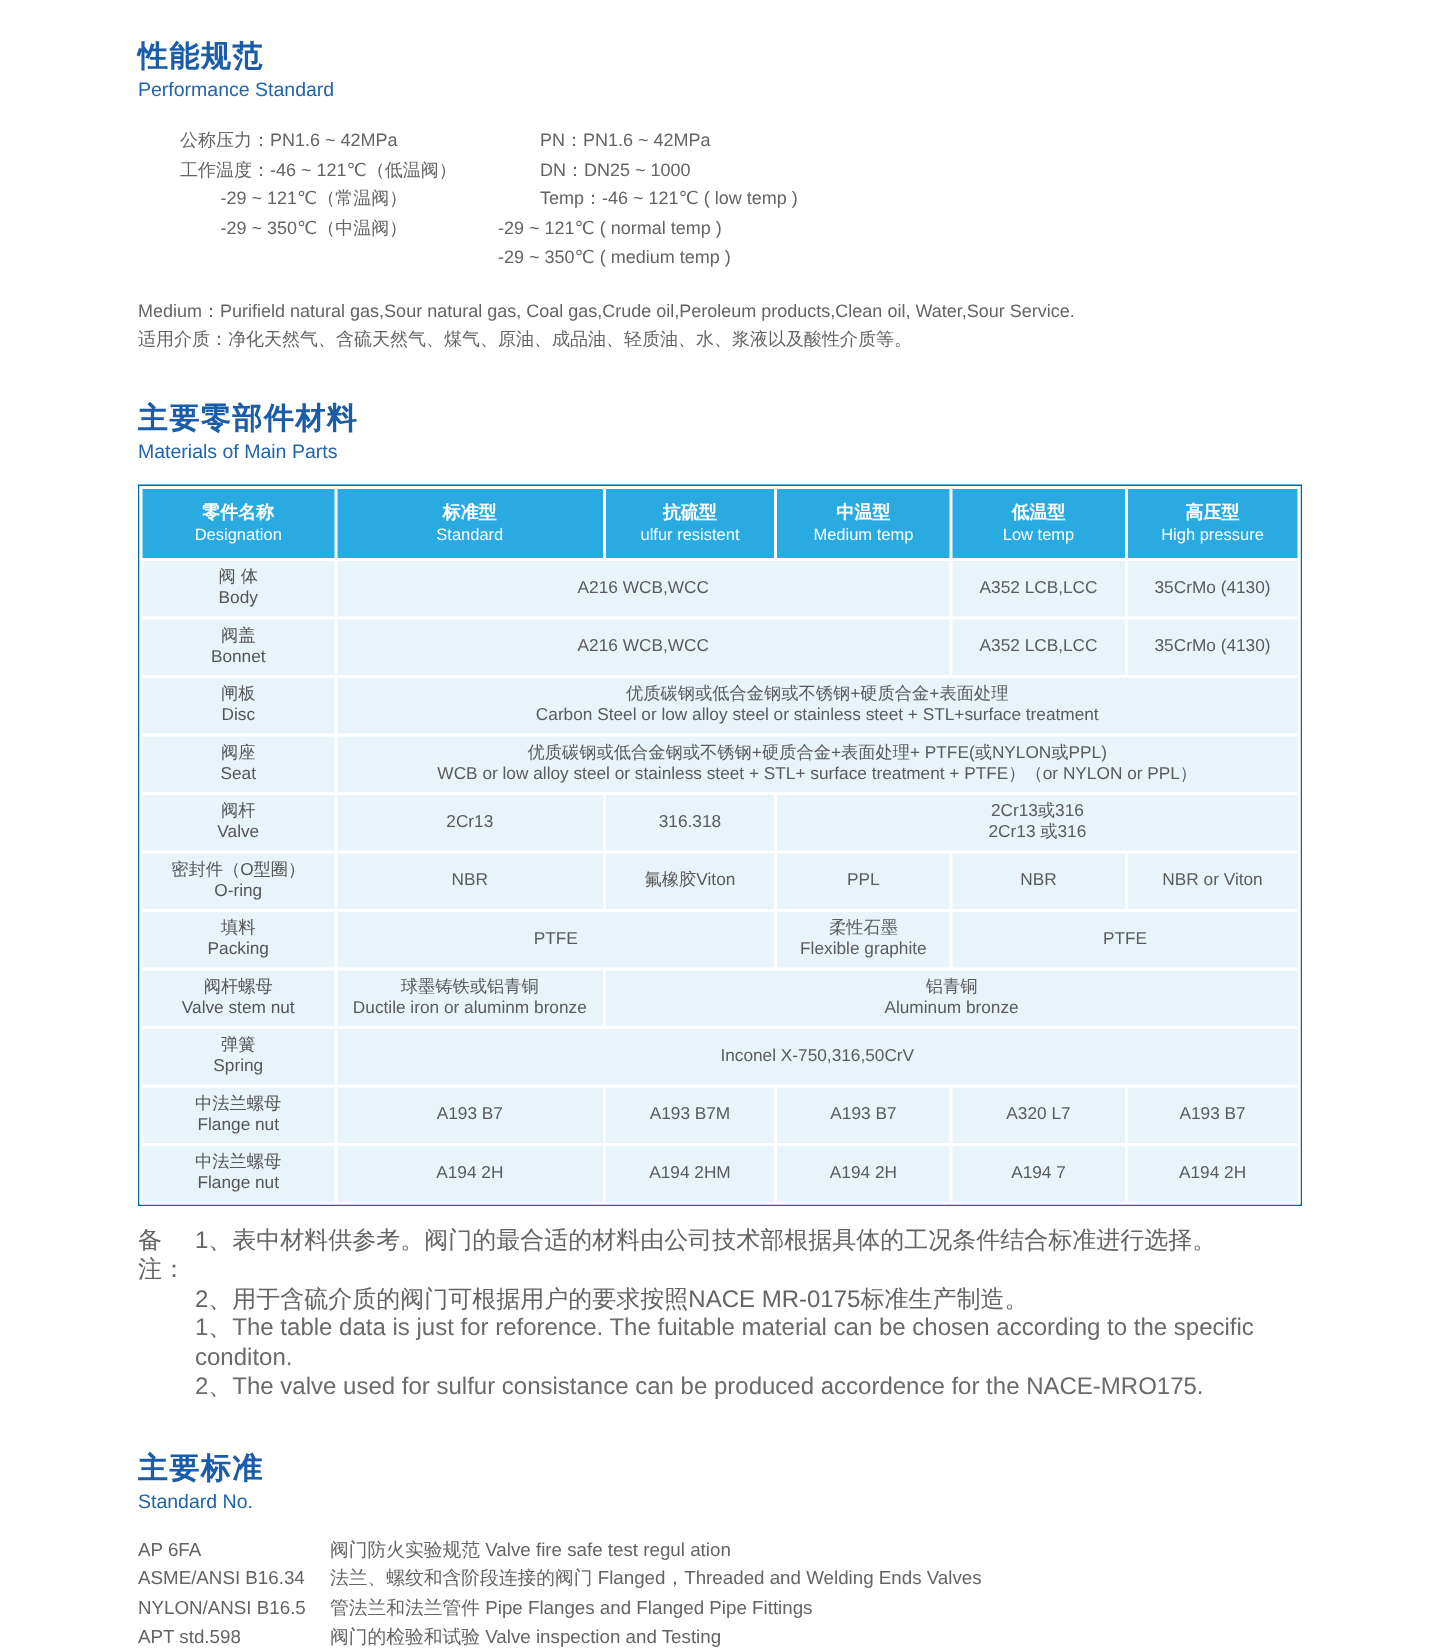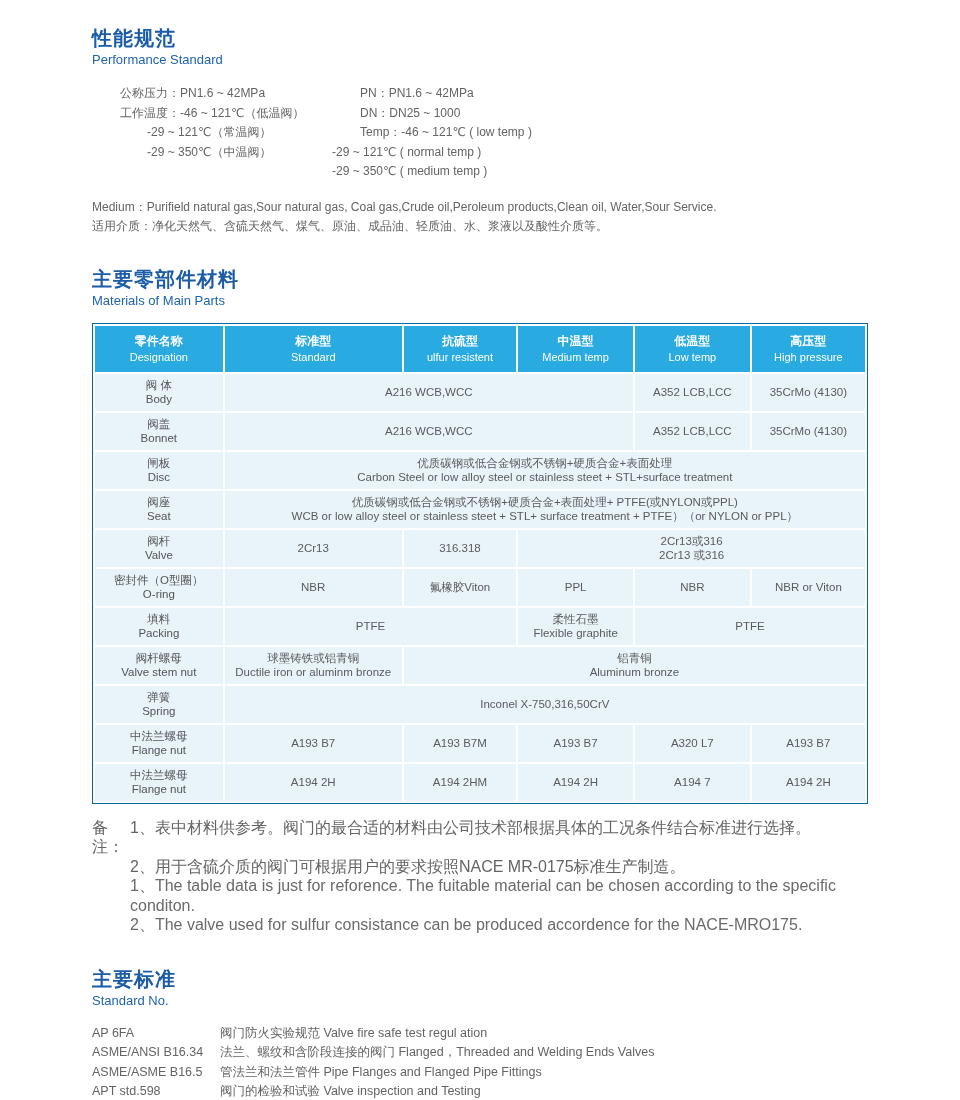--- a/index.html
+++ b/index.html
@@ -329,21 +329,21 @@
     <div class="standards" id="standards">
         <div class="std-line">
           <span class="std-code">AP 6FA</span>
           <span class="std-desc">阀门防火实验规范  Valve fire safe test regul ation</span>
         </div>
         <div class="std-line">
           <span class="std-code">ASME/ANSI B16.34</span>
           <span class="std-desc">法兰、螺纹和含阶段连接的阀门  Flanged，Threaded and Welding Ends Valves</span>
         </div>
         <div class="std-line">
-          <span class="std-code">ASME/ASME B16.5</span>
+          <span class="std-code">NYLON/ANSI B16.5</span>
           <span class="std-desc">管法兰和法兰管件  Pipe Flanges and Flanged Pipe Fittings</span>
         </div>
         <div class="std-line">
           <span class="std-code">APT std.598</span>
           <span class="std-desc">阀门的检验和试验  Valve inspection and Testing</span>
         </div>
         <div class="std-line">
           <span class="std-code">ASME/ANSI B16.10</span>
           <span class="std-desc">阀门结构长度  Valve Face - to -face Dimensions</span>
         </div>

